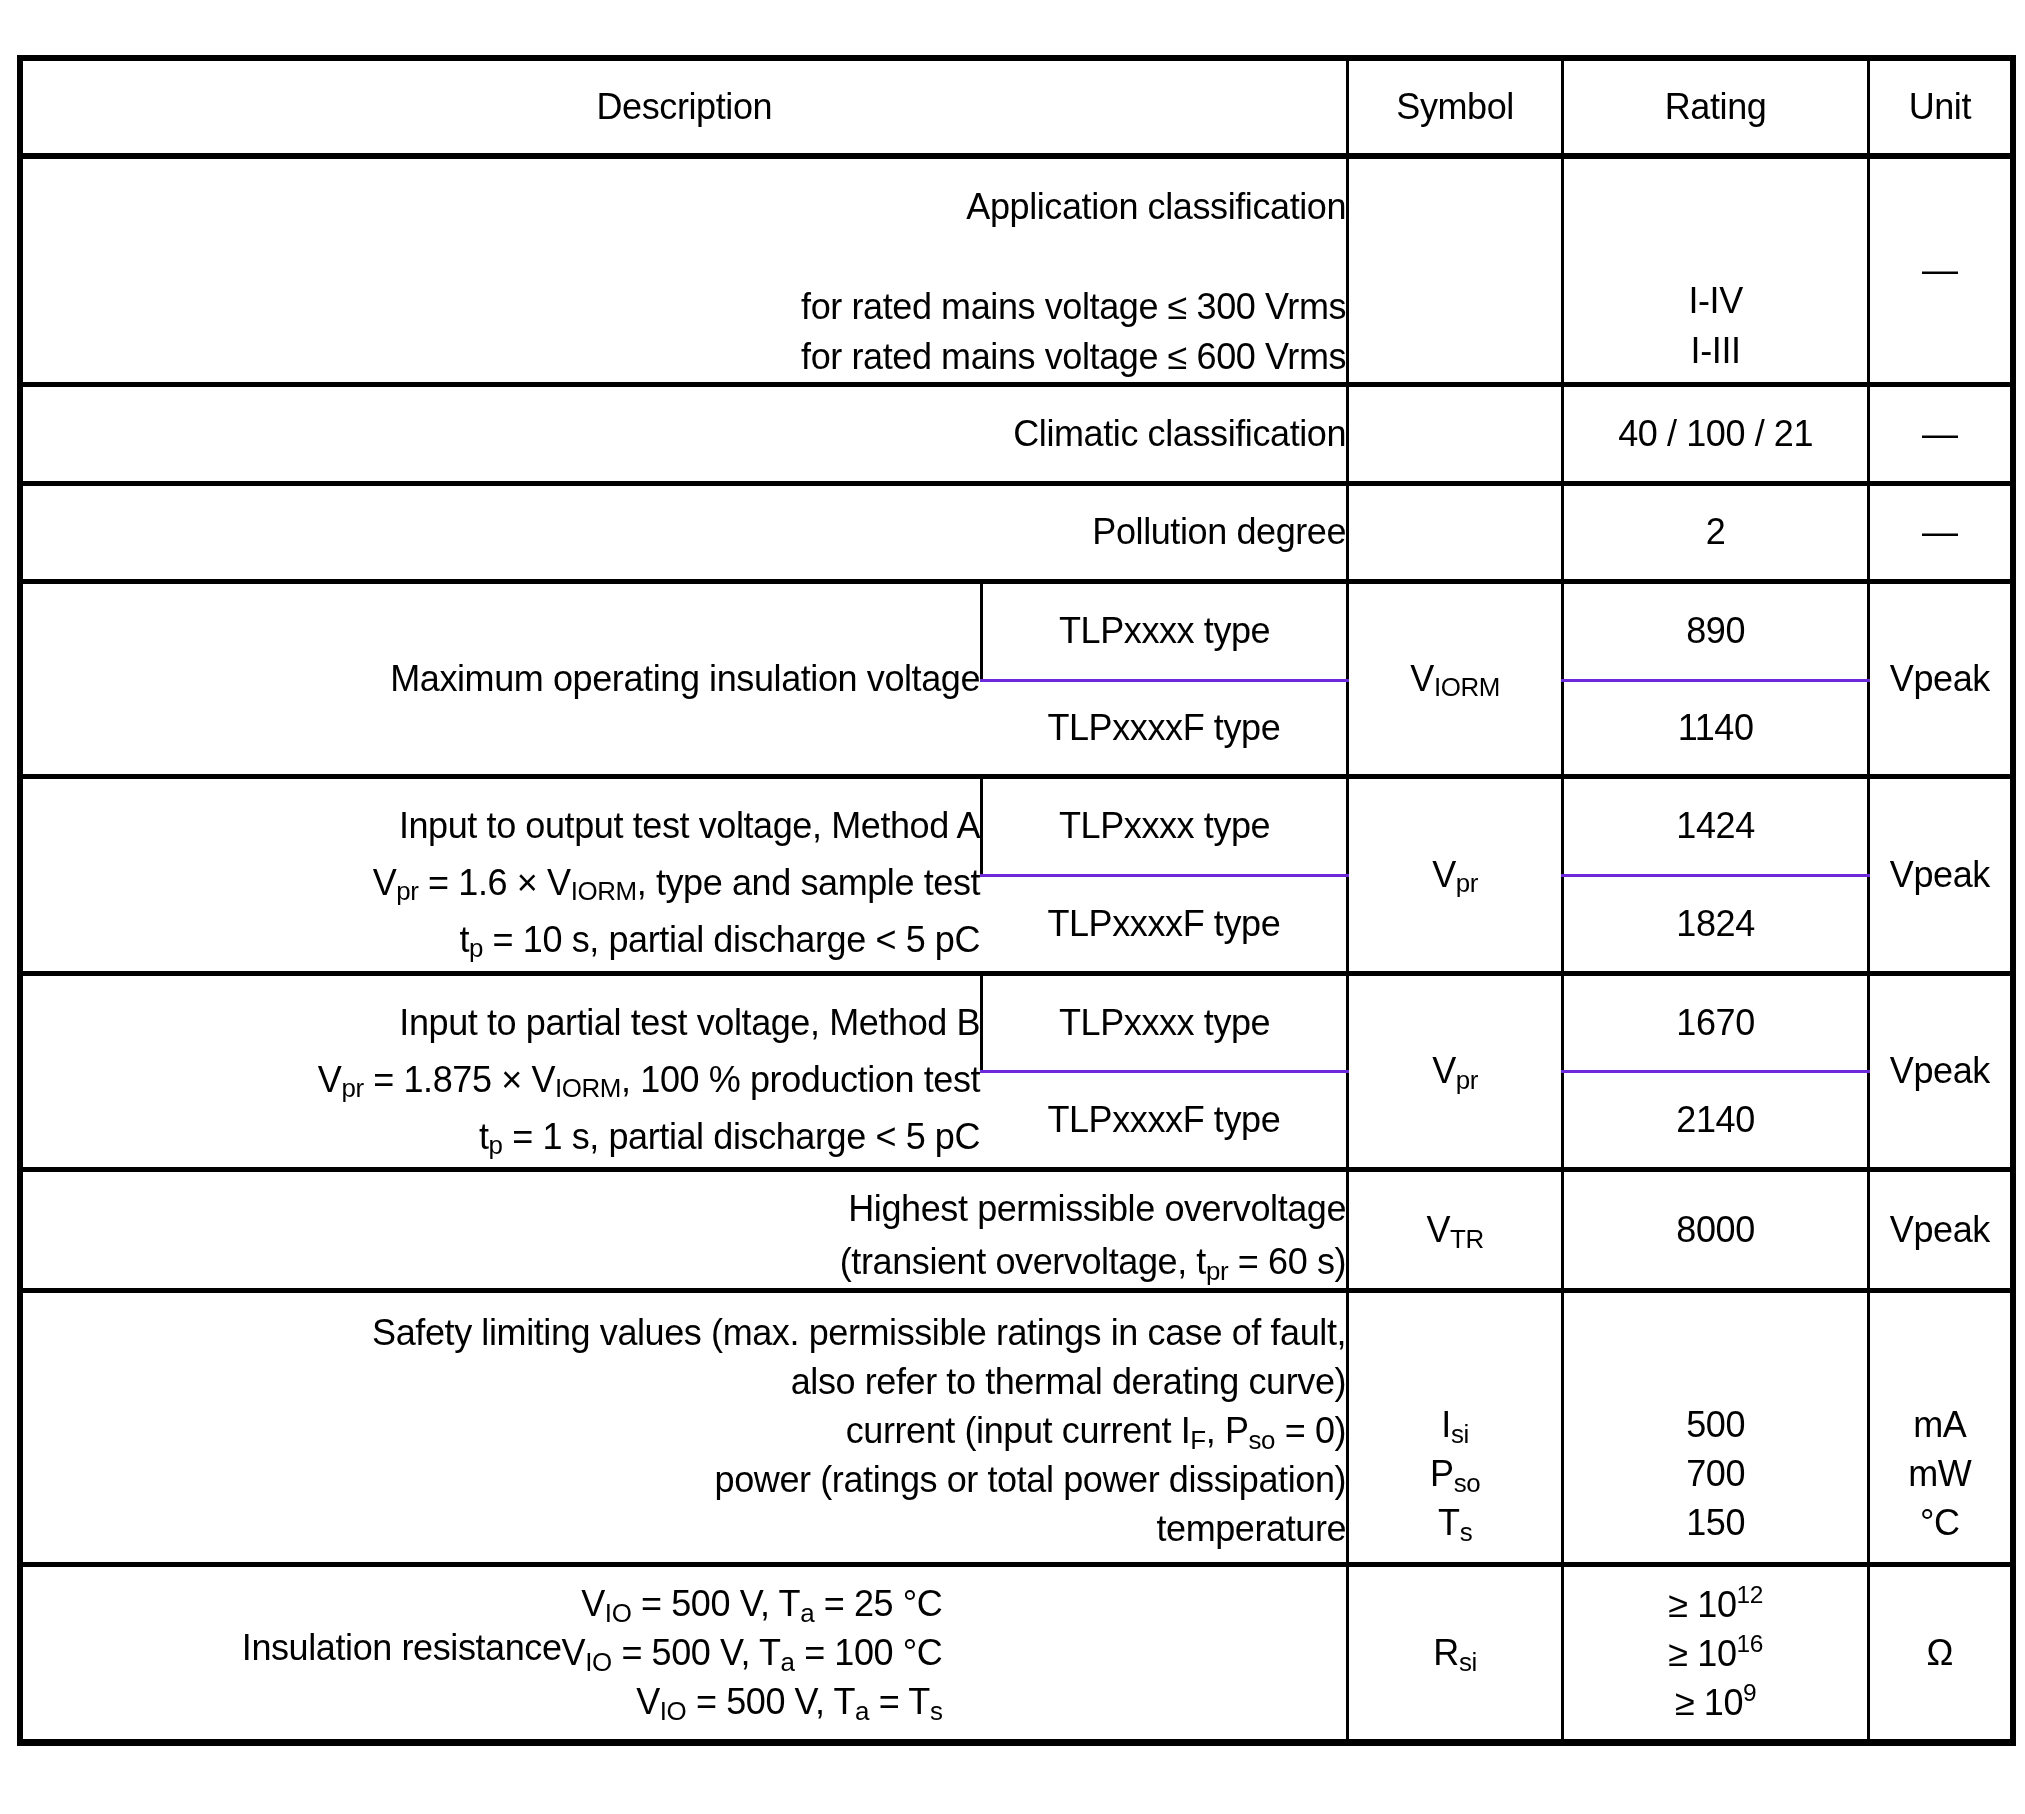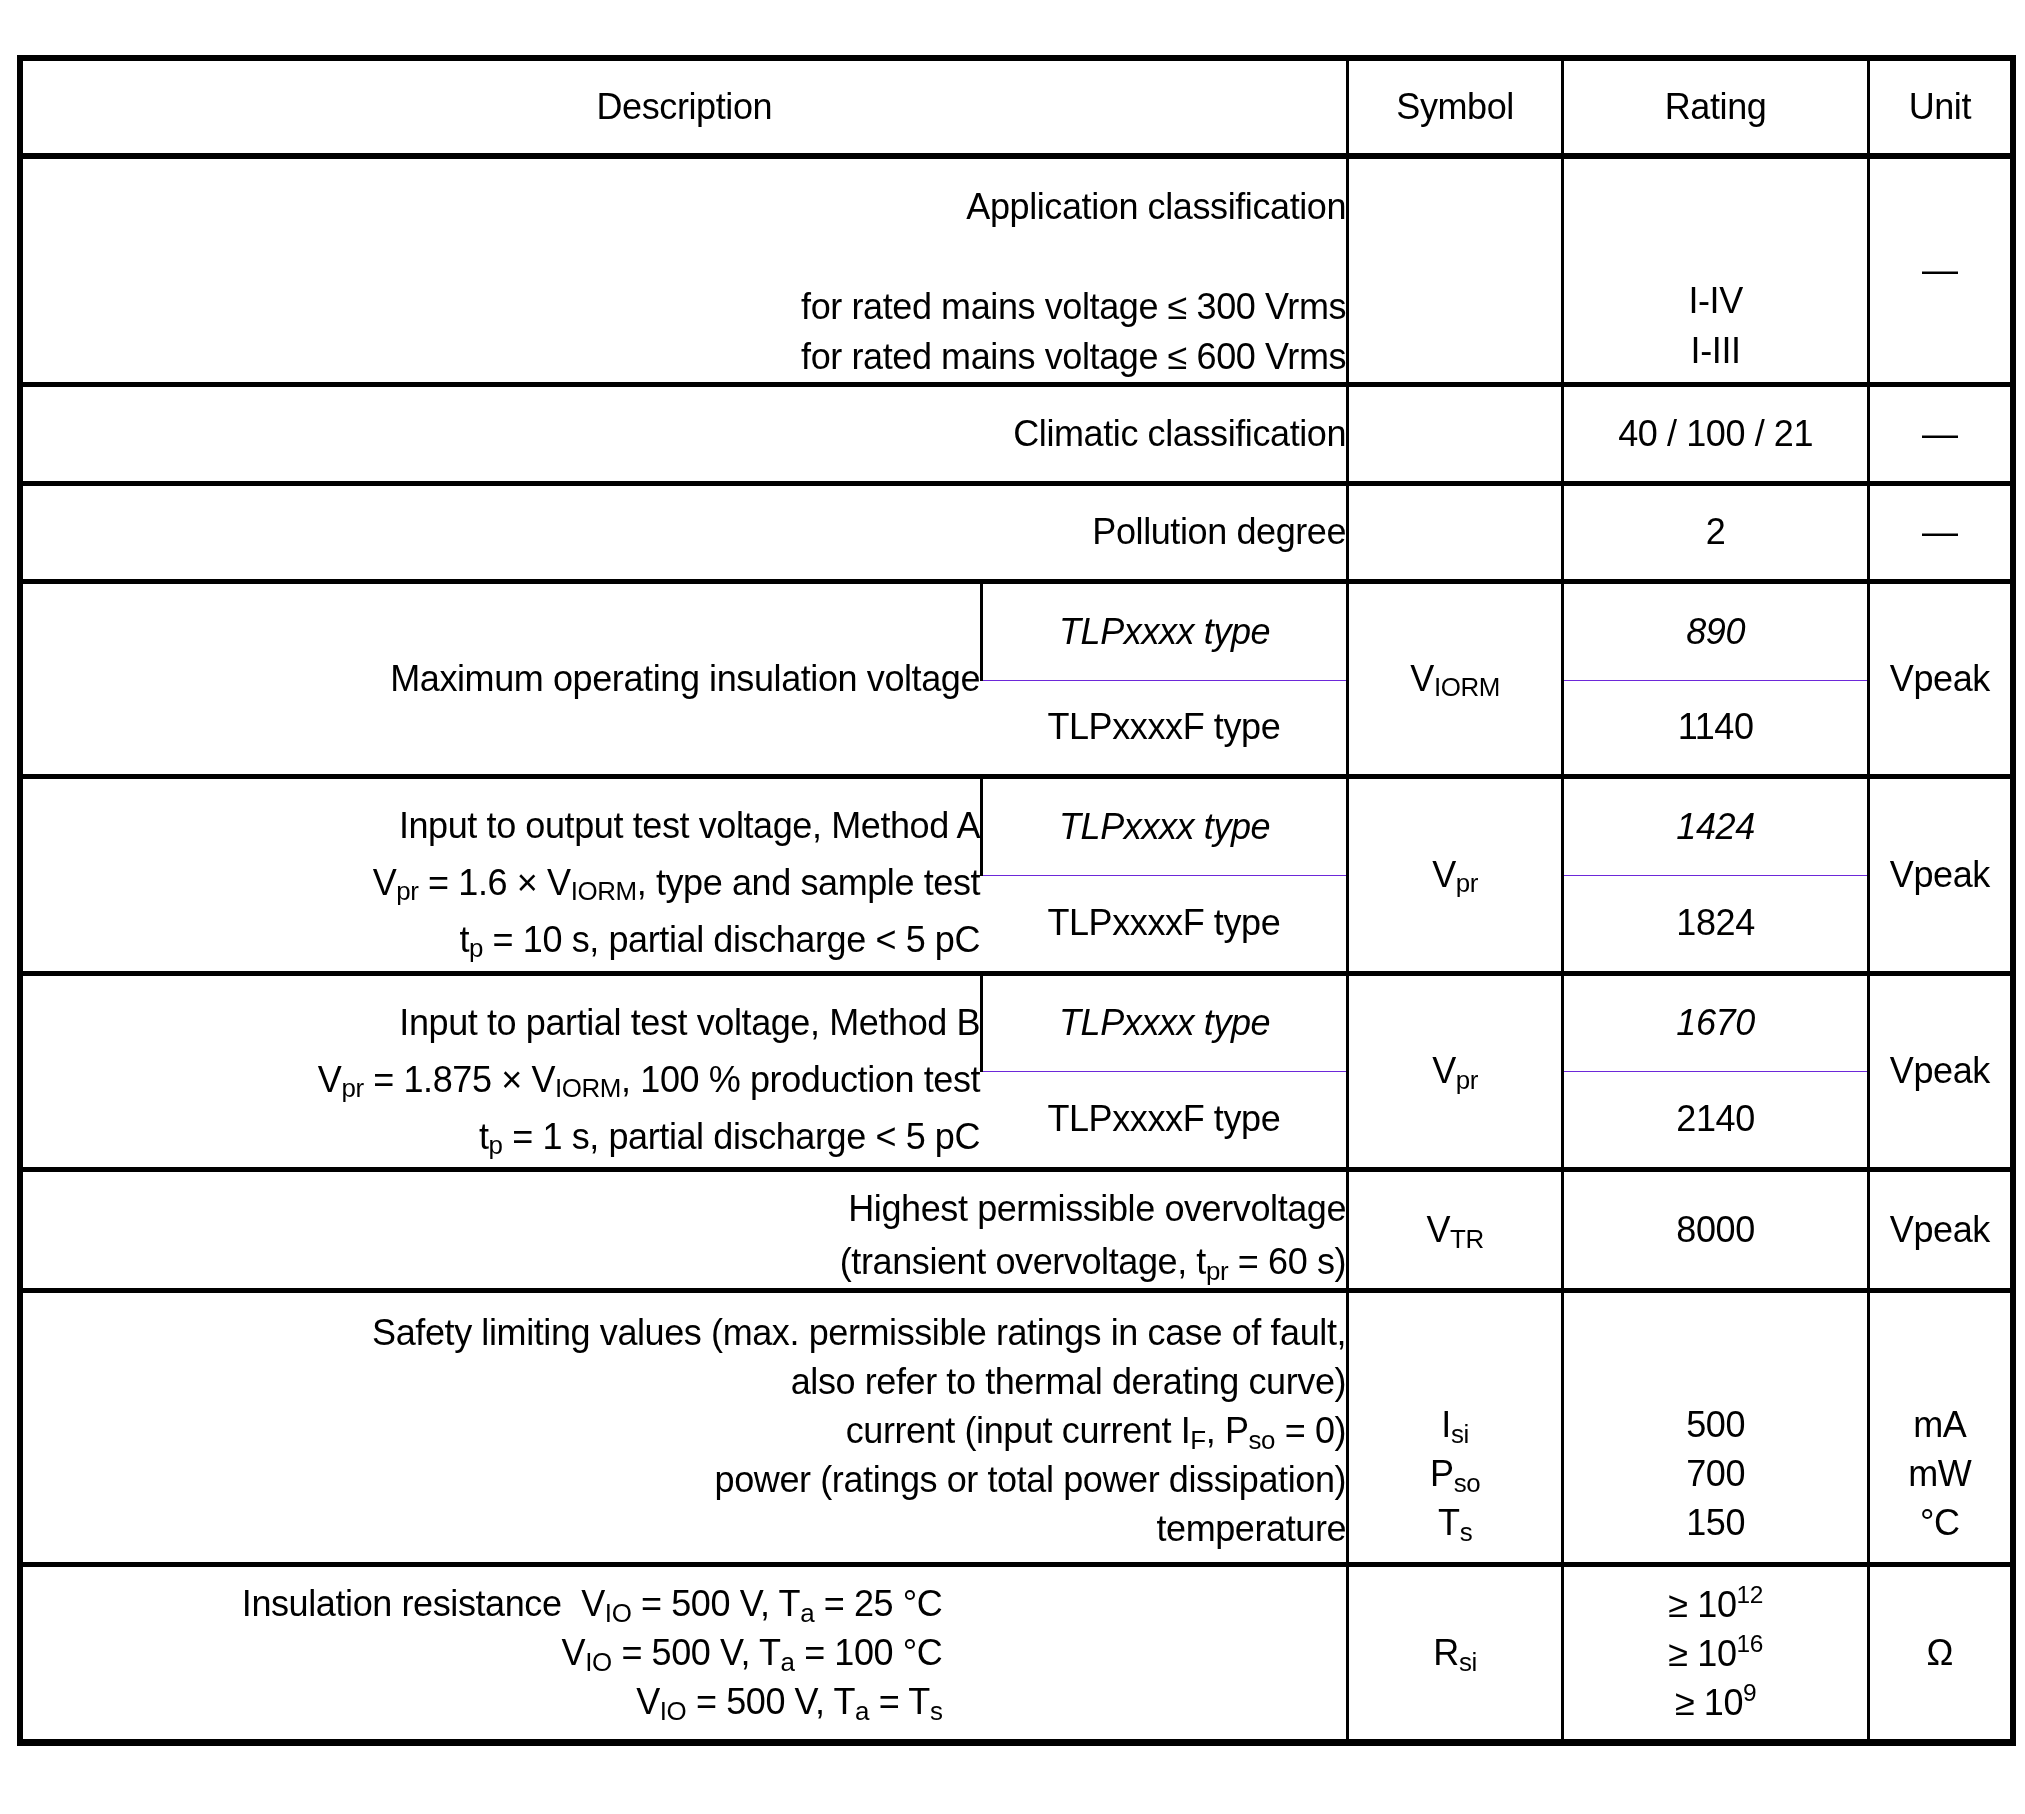--- a/index.html
+++ b/index.html
@@ -17,35 +17,35 @@
   col.c-rate{width:306px} col.c-unit{width:144px}
   td,th { border-left:3px solid #000; vertical-align:middle; font-weight:normal;
           font-size:36px; letter-spacing:-0.4px; padding:0; }
   td:first-child, th:first-child { border-left:none; }
   tr.sep>td, tr.sep>th { border-top:5.3px solid #000; }
   tr.header>th { border-bottom:6px solid #000; text-align:center; }
   .desc { text-align:right; padding-left:21px; }
   .top { vertical-align:top; }
   .bot { vertical-align:bottom; }
   .ctr { text-align:center; }
-  .minor { border-bottom:1px solid #6d28d9;font-style:italic; }
+  .minor { border-bottom:3px solid #6d28d9; }
   .line { display:block; }
   .ind { padding-left:57px; }
   .ind-big { padding-left:419px; }
   .lh66 .line{line-height:50px; height:50px;}
   .lh76 .line{line-height:57px; height:57px;}
   .lh70 .line{line-height:53px; height:53px;}
   .lh65 .line{line-height:49px; height:49px;}
   .pt30{padding-top:22.6px} .pt24{padding-top:18px} .pt14{padding-top:10.5px}
   .pt20{padding-top:15px} .pt16{padding-top:12px} .pt155{padding-top:117px}
   .pb20{padding-bottom:15px}
   sub { font-size:72%; vertical-align:baseline; position:relative; top:0.22em; line-height:0; }
   sup { font-size:68%; vertical-align:baseline; position:relative; top:-0.55em; line-height:0; }
   .ins-flex { display:flex; align-items:flex-start; }
-  .ins-label { width:518px; flex:0 0 518px; }
+  .ins-label { width:518px; flex:0 0 518px;margin-top:44px; }
 </style>
 </head>
 <body>
 
 <table class="ratings">
   <colgroup>
     <col class="c-desc">
       <col class="c-sub">
       <col class="c-sym">
       <col class="c-rate">

